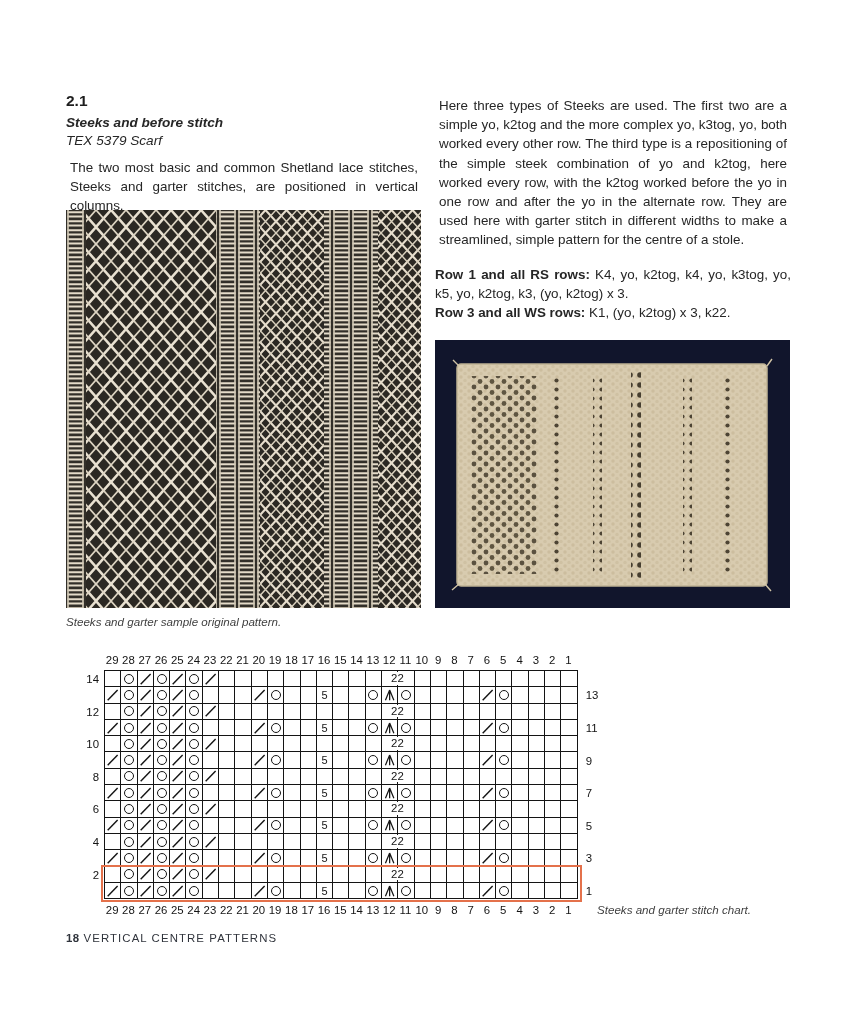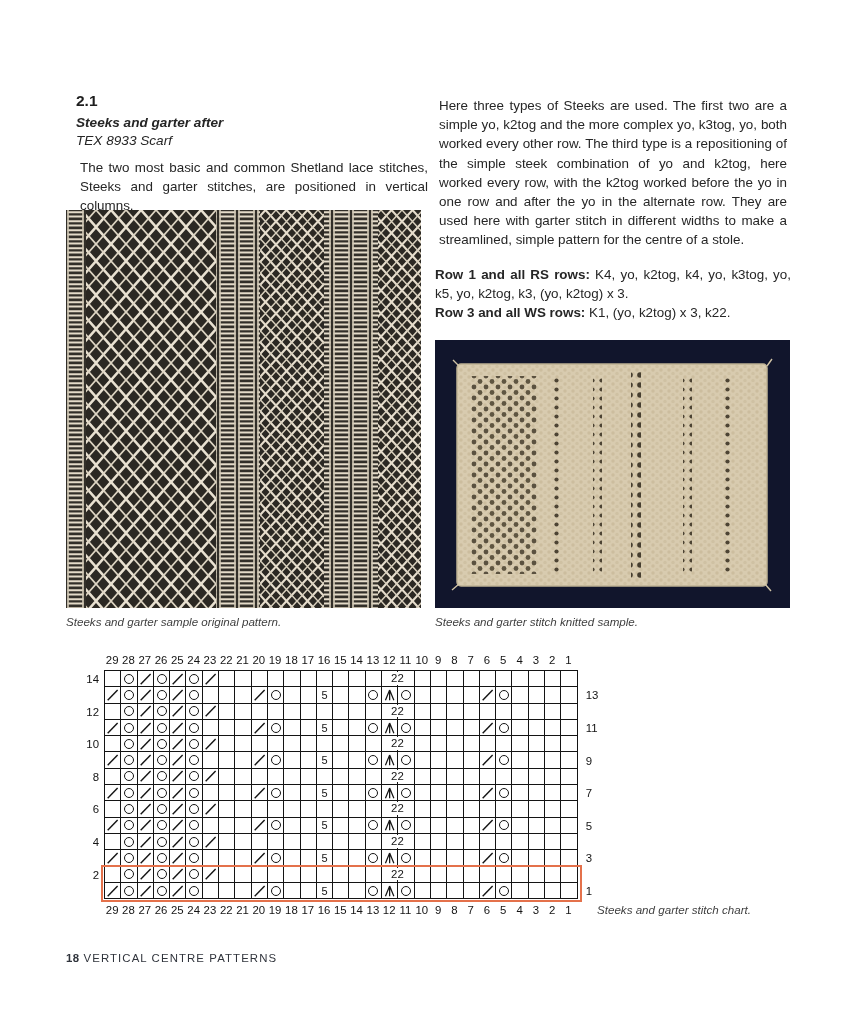--- a/index.html
+++ b/index.html
@@ -38,24 +38,24 @@
   .repeat-box{position:absolute;z-index:3;border:2px solid #e4714b;pointer-events:none;}
   
   .footer{font-size:11.4px;color:#30343c;letter-spacing:1.1px;}
   .footer b{font-weight:bold;letter-spacing:0.4px;margin-right:4px;}
 </style>
 </head>
 <body>
 
 <div class="page">
 
-  <div class="abs col" style="left:76px;top:92px;">
+  <div class="abs col" style="left:66px;top:92px;">
     <div class="sec-num">2.1</div>
-    <div class="sec-title">Steeks and garter after</div>
-    <div class="sec-sub">TEX 8933 Scarf</div>
+    <div class="sec-title">Steeks and before stitch</div>
+    <div class="sec-sub">TEX 5379 Scarf</div>
     <p class="body">The two most basic and common Shetland lace stitches, Steeks and garter stitches, are positioned in vertical columns.</p>
   </div>
 
   <div class="abs col" style="left:435px;top:92px;">
     <p class="body">Here three types of Steeks are used. The first two are a simple yo, k2tog and the more complex yo, k3tog, yo, both worked every other row. The third type is a repositioning of the simple steek combination of yo and k2tog, here worked every row, with the k2tog worked before the yo in one row and after the yo in the alternate row. They are used here with garter stitch in different widths to make a streamlined, simple pattern for the centre of a stole.</p>
     <p class="rows">
       <b>Row 1 and all RS rows:</b><span> K4, yo, k2tog, k4, yo, k3tog, yo, k5, yo, k2tog, k3, (yo, k2tog) x 3.</span><br>
       <b>Row 3 and all WS rows:</b><span> K1, (yo, k2tog) x 3, k22.</span>
     </p>
   </div>
@@ -113,21 +113,20 @@
       <rect x="22" y="24" width="310" height="222" rx="4" fill="url(#garter)" stroke="#bfb294" stroke-width="1.5"></rect>
       <rect x="36" y="36" width="66" height="198" fill="url(#meshband)" opacity="0.9"></rect>
       <rect x="118" y="34" width="9" height="202" fill="url(#dotcol)"></rect>
       <rect x="158" y="34" width="9" height="202" fill="url(#dotcol)"></rect>
       <rect x="196" y="32" width="10" height="206" fill="url(#dotcolL)"></rect>
       <rect x="248" y="34" width="9" height="202" fill="url(#dotcol)"></rect>
       <rect x="290" y="34" width="9" height="202" fill="url(#dotcol)"></rect>
       <path d="M24,26 l-6,-6 M332,26 l5,-7 M24,244 l-7,6 M330,244 l6,7" stroke="#cfc2a5" stroke-width="1.4" fill="none"></path>
     </svg>
   </div>
-  <div class="abs caption" style="left:435px;top:615px;width:356px;">Steeks and garter stitch knitted sample.</div>
 
   <div class="chart">
     <div class="nums top">
         <span>29</span>
         <span>28</span>
         <span>27</span>
         <span>26</span>
         <span>25</span>
         <span>24</span>
         <span>23</span>
@@ -1003,17 +1002,17 @@
         <span>6</span>
         <span>5</span>
         <span>4</span>
         <span>3</span>
         <span>2</span>
         <span>1</span>
       </div>
   </div>
   <div class="abs caption" style="left:597px;top:903px;width:210px;">Steeks and garter stitch chart.</div>
 
-  <div class="abs footer" style="left:66px;top:932px;margin-top:20px;">
+  <div class="abs footer" style="left:66px;top:932px;">
     <b>18</b><span>VERTICAL CENTRE PATTERNS</span>
   </div>
 
 </div>
 
 </body></html>

